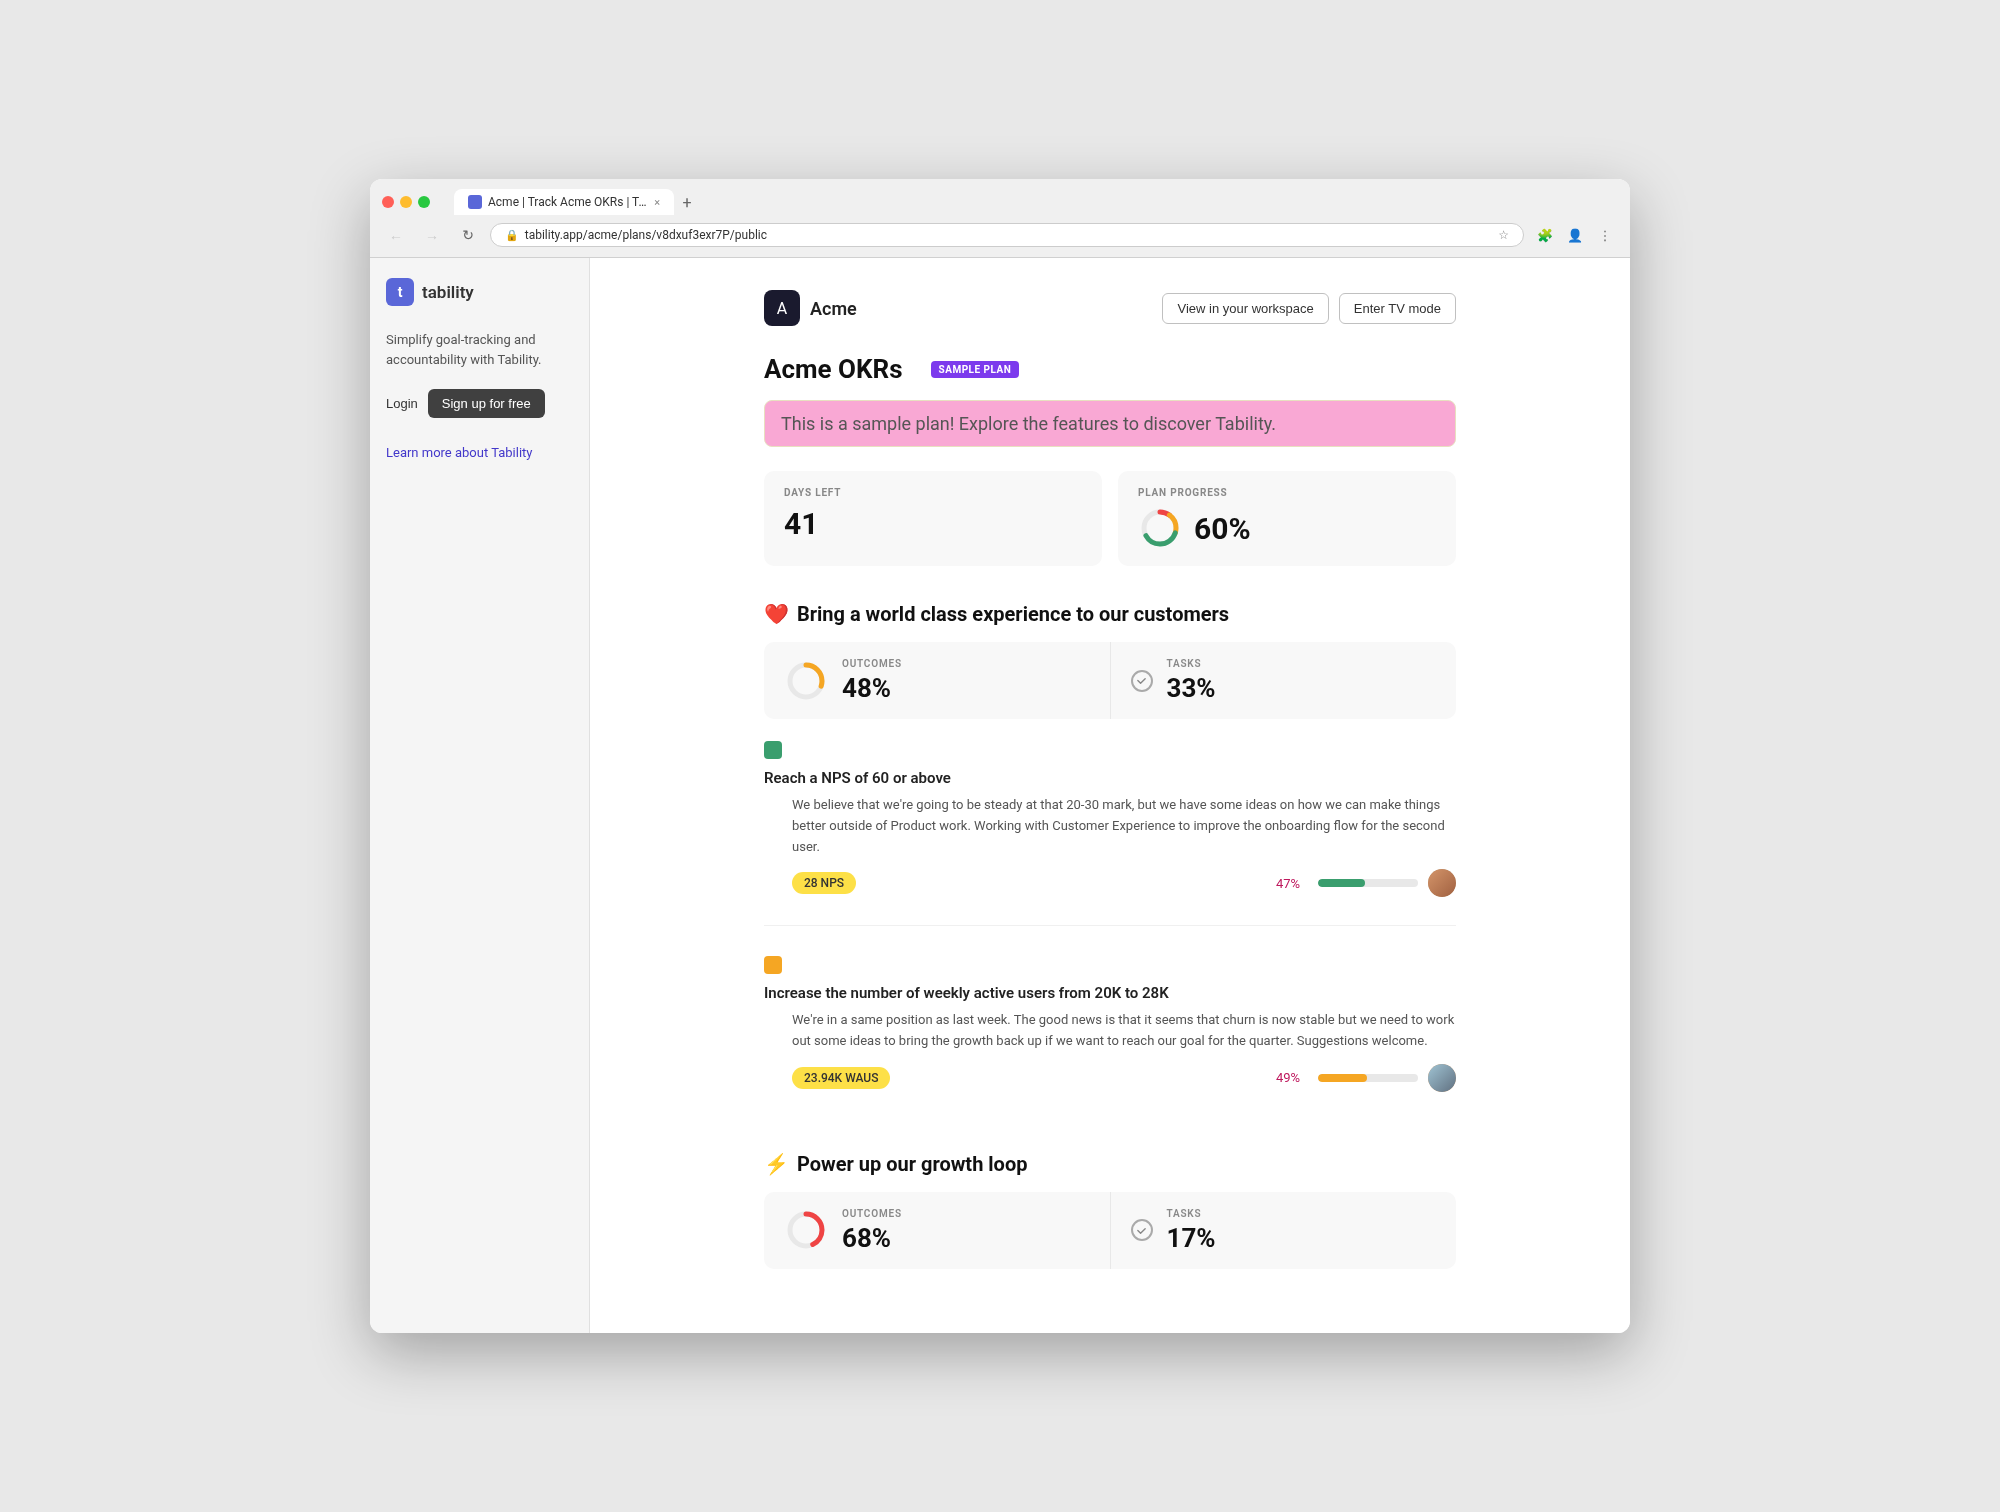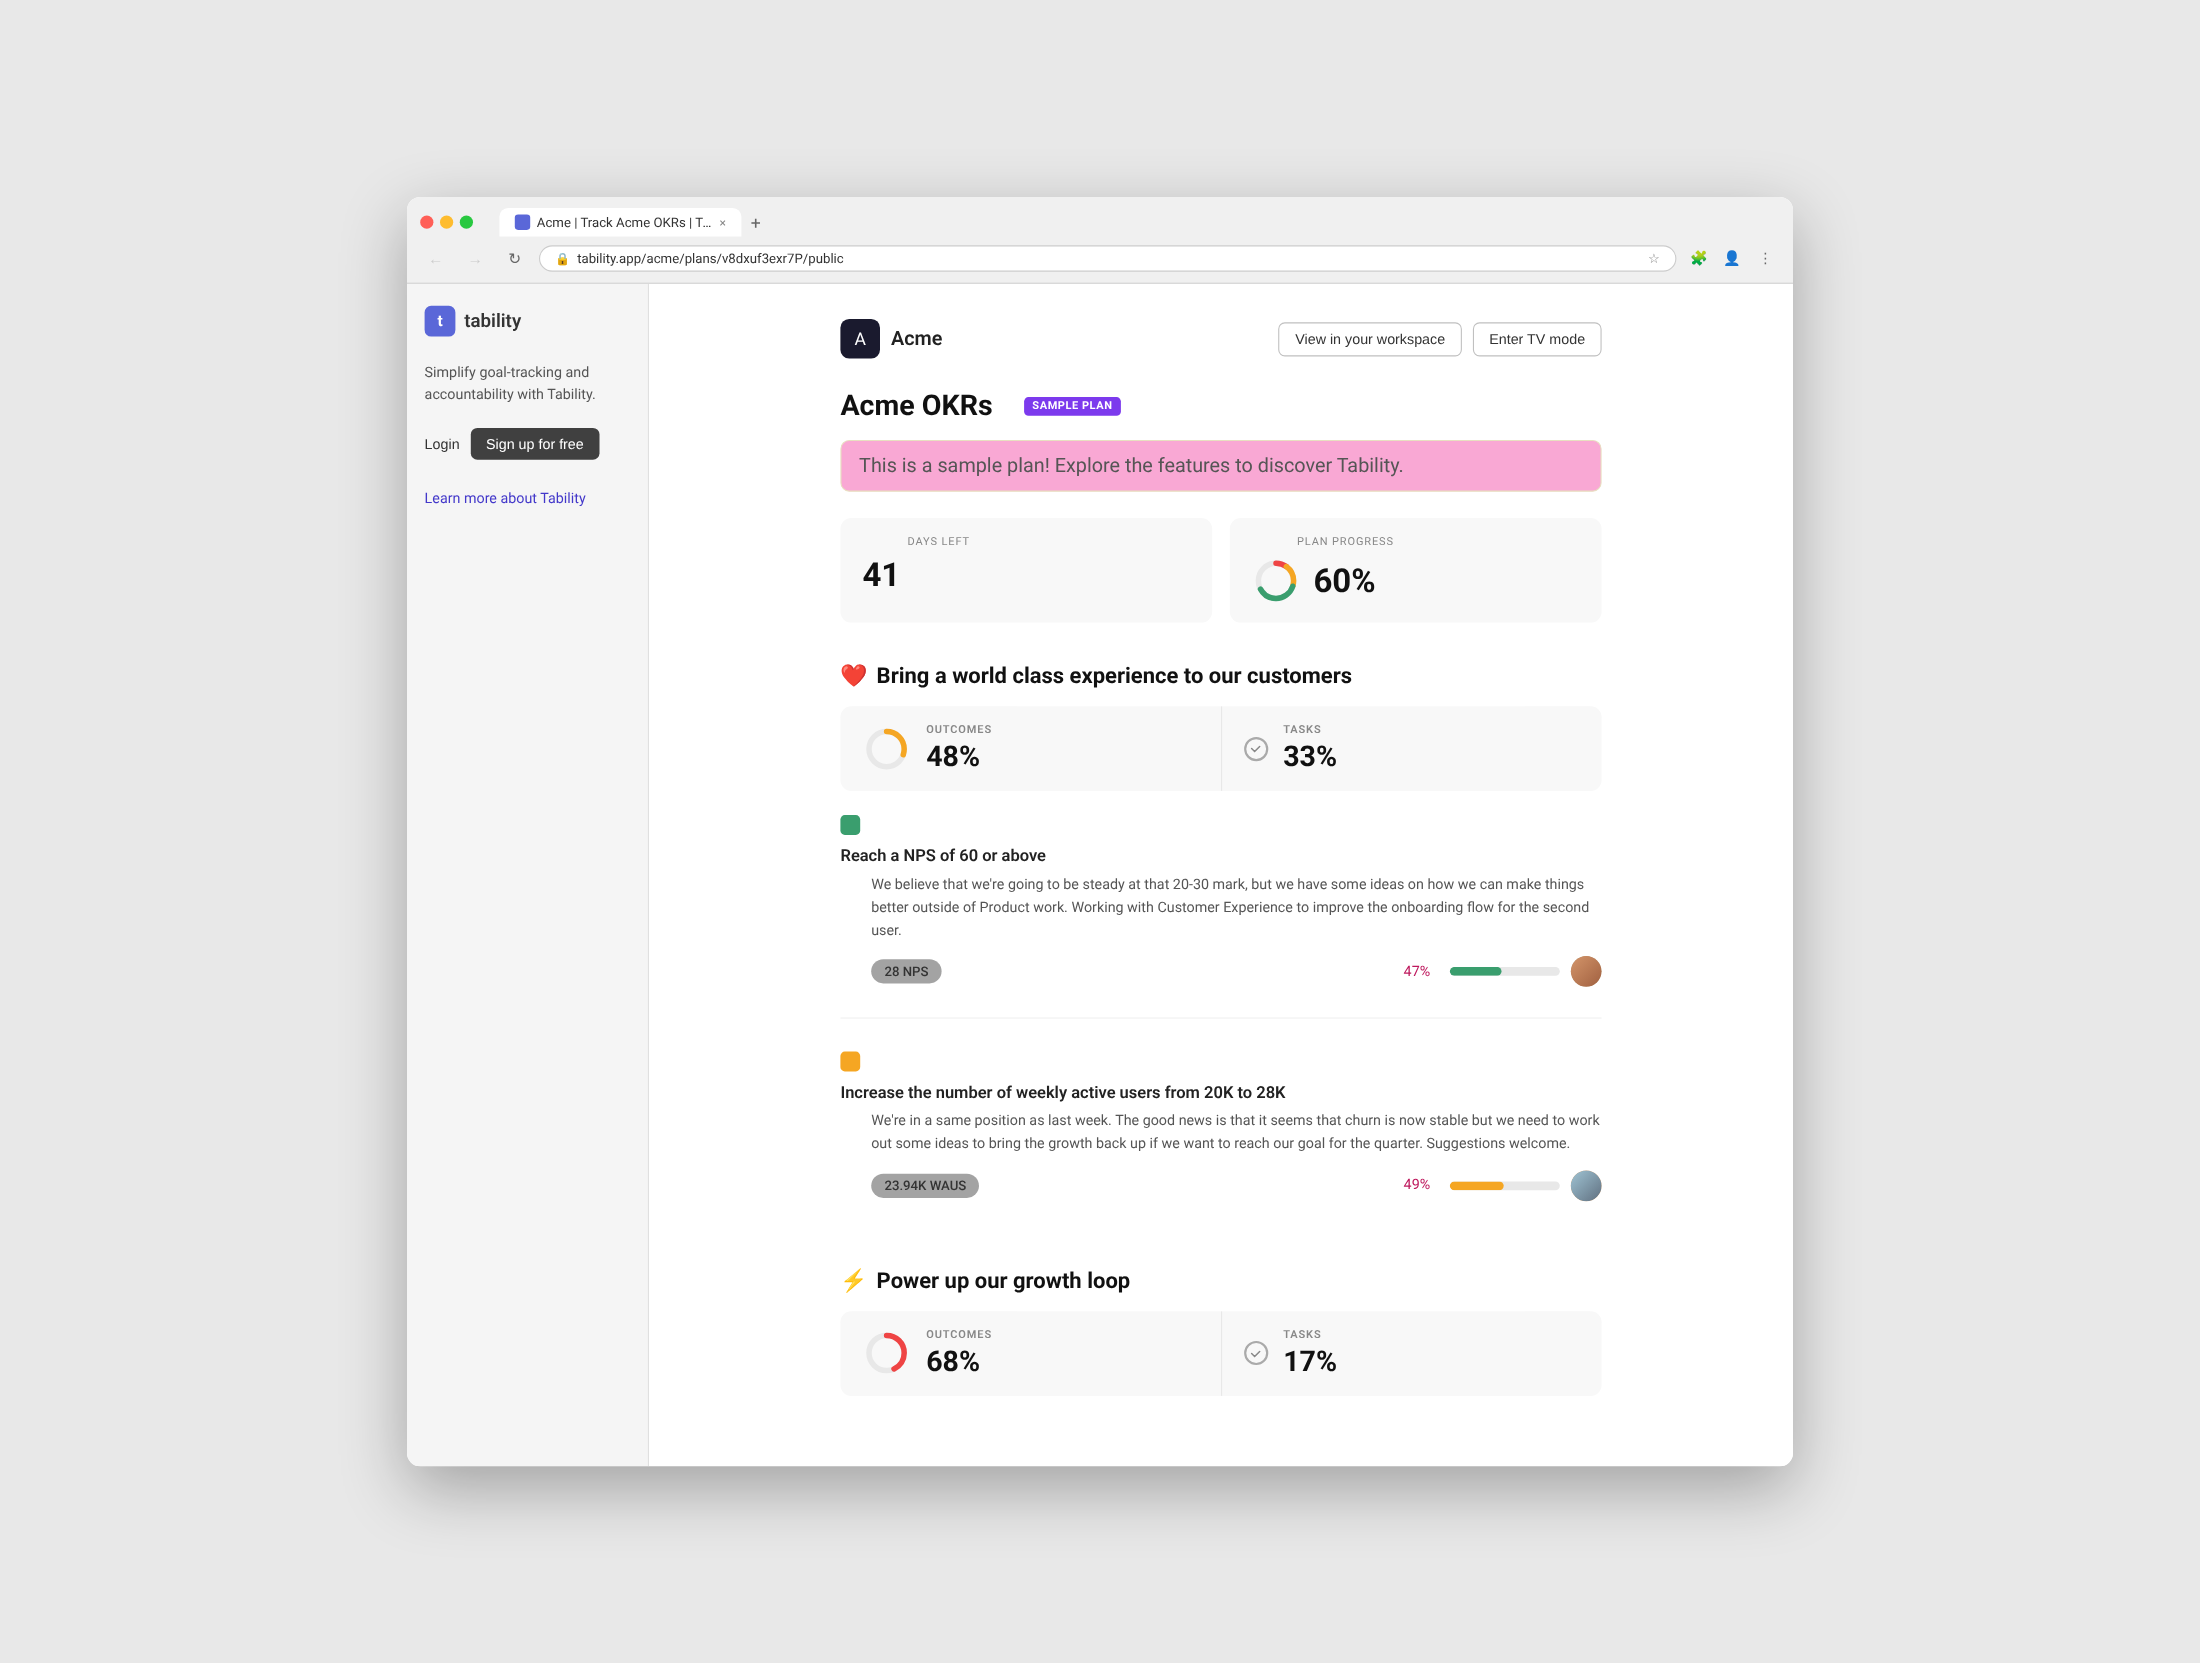--- a/index.html
+++ b/index.html
@@ -299,26 +299,25 @@
       margin-bottom: 36px;
     }
     .stat-card {
       flex: 1;
       background: #f8f8f8;
       border-radius: 10px;
       padding: 16px 20px;
     }
     .stat-label {
       font-size: 10px;
-      font-weight: 400;
+      font-weight: 700;
       text-transform: uppercase;
       letter-spacing: 0.8px;
       color: #888;
       margin-bottom: 8px;
-      margin-left: 41px;
     }
     .stat-value {
       font-size: 30px;
       font-weight: 700;
       color: #111;
     }
     .stat-with-chart {
       display: flex;
       align-items: center;
       gap: 12px;
@@ -429,21 +428,21 @@
       margin-bottom: 12px;
       padding-left: 28px;
     }
     .kr-footer {
       display: flex;
       align-items: center;
       justify-content: space-between;
       padding-left: 28px;
     }
     .kr-metric-badge {
-      background: #a3a3a3;
+      background: #fde047;
       border-radius: 20px;
       padding: 4px 12px;
       font-size: 12px;
       color: #333;
       font-weight: 500;
     }
     .kr-progress-row {
       display: flex;
       align-items: center;
       gap: 10px;

